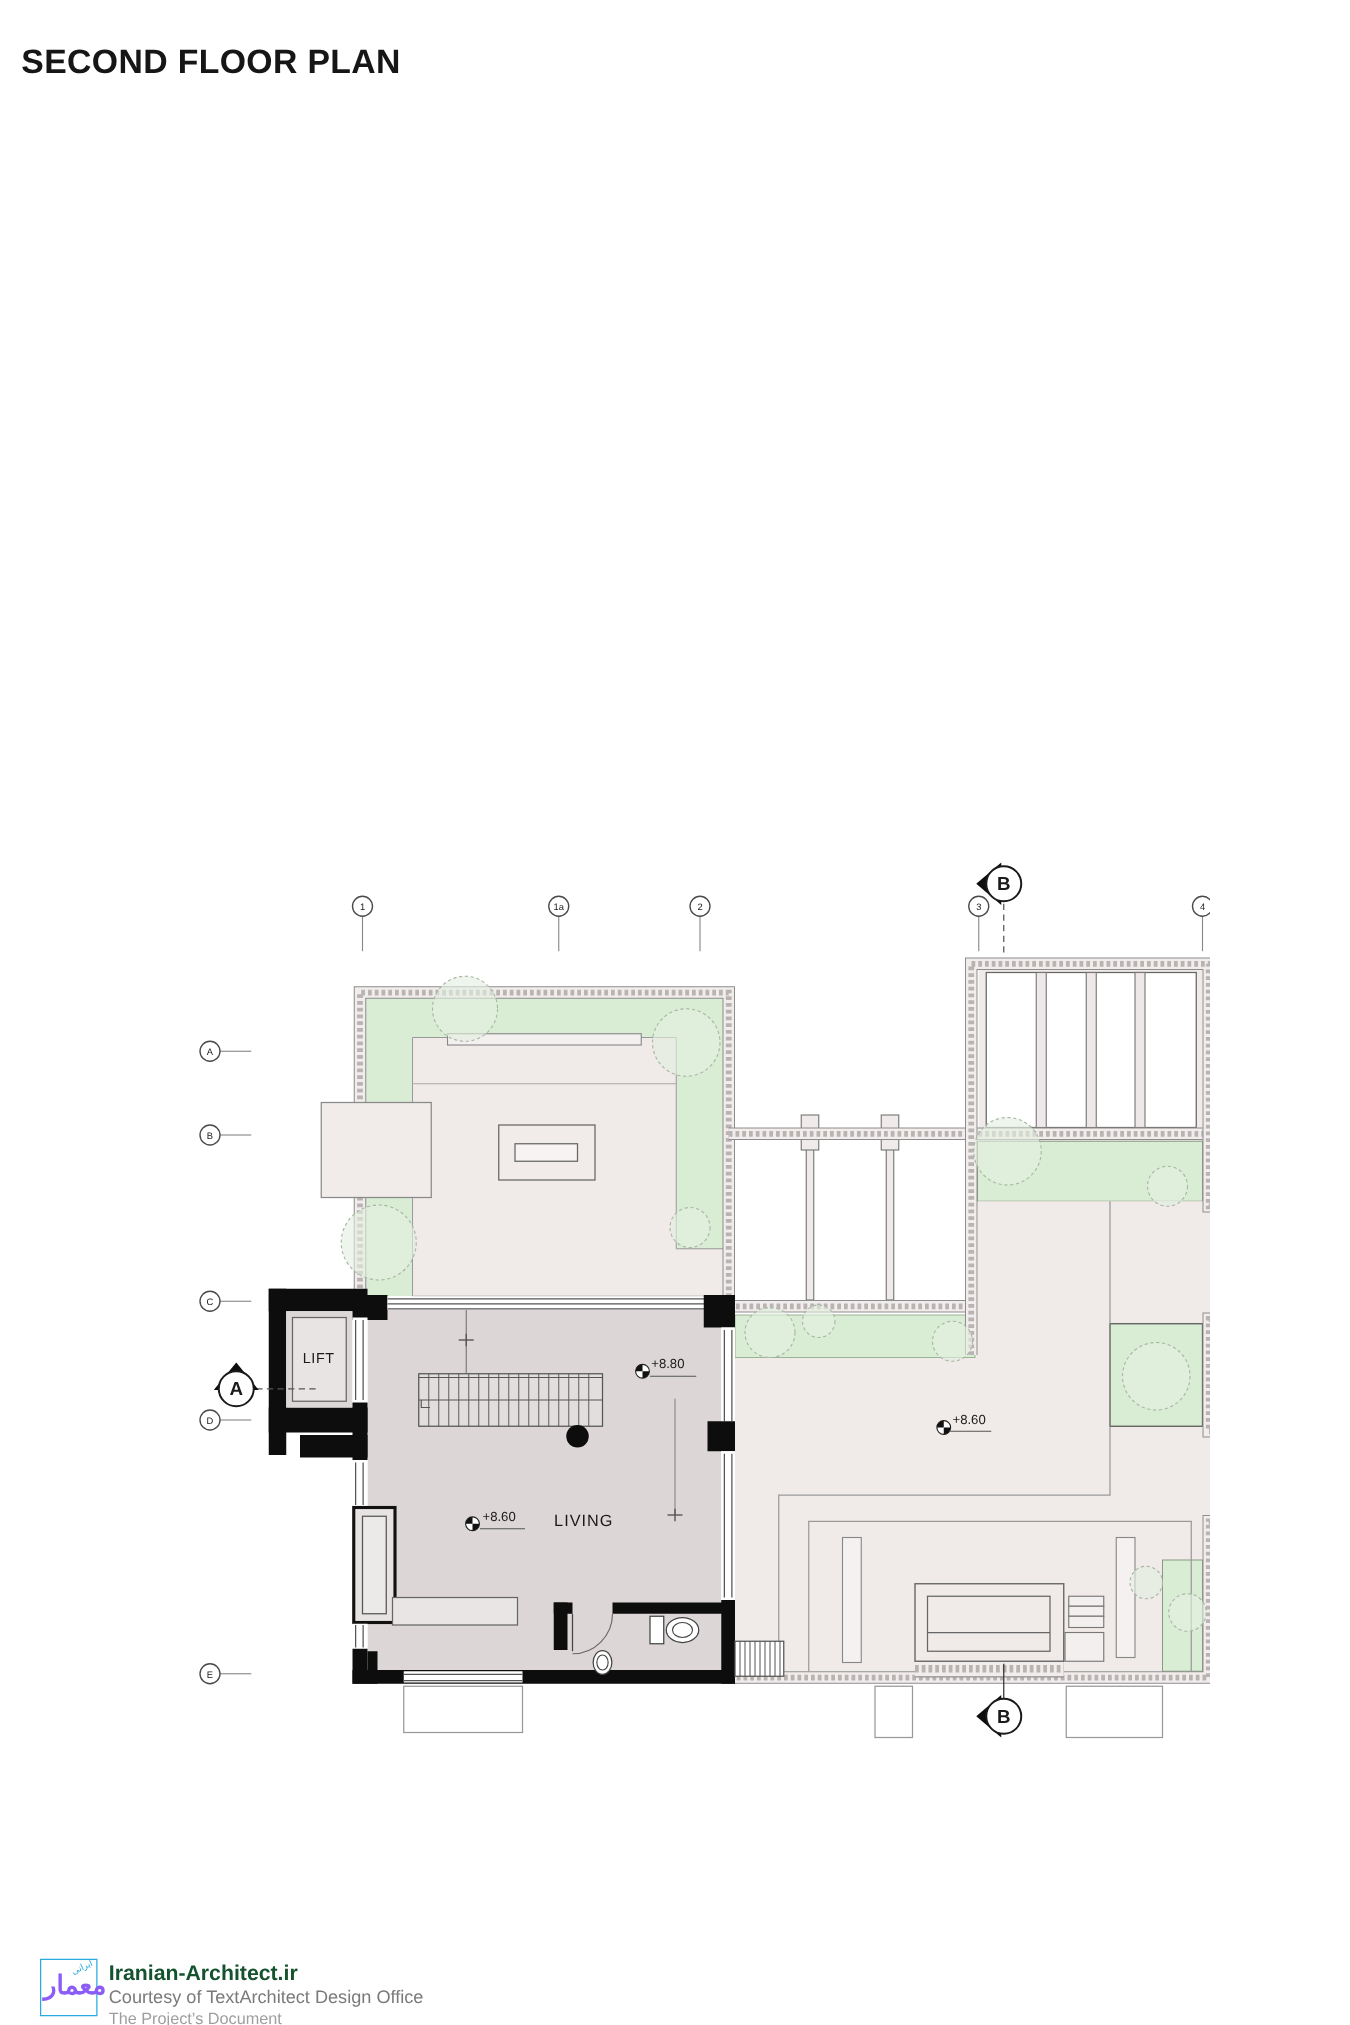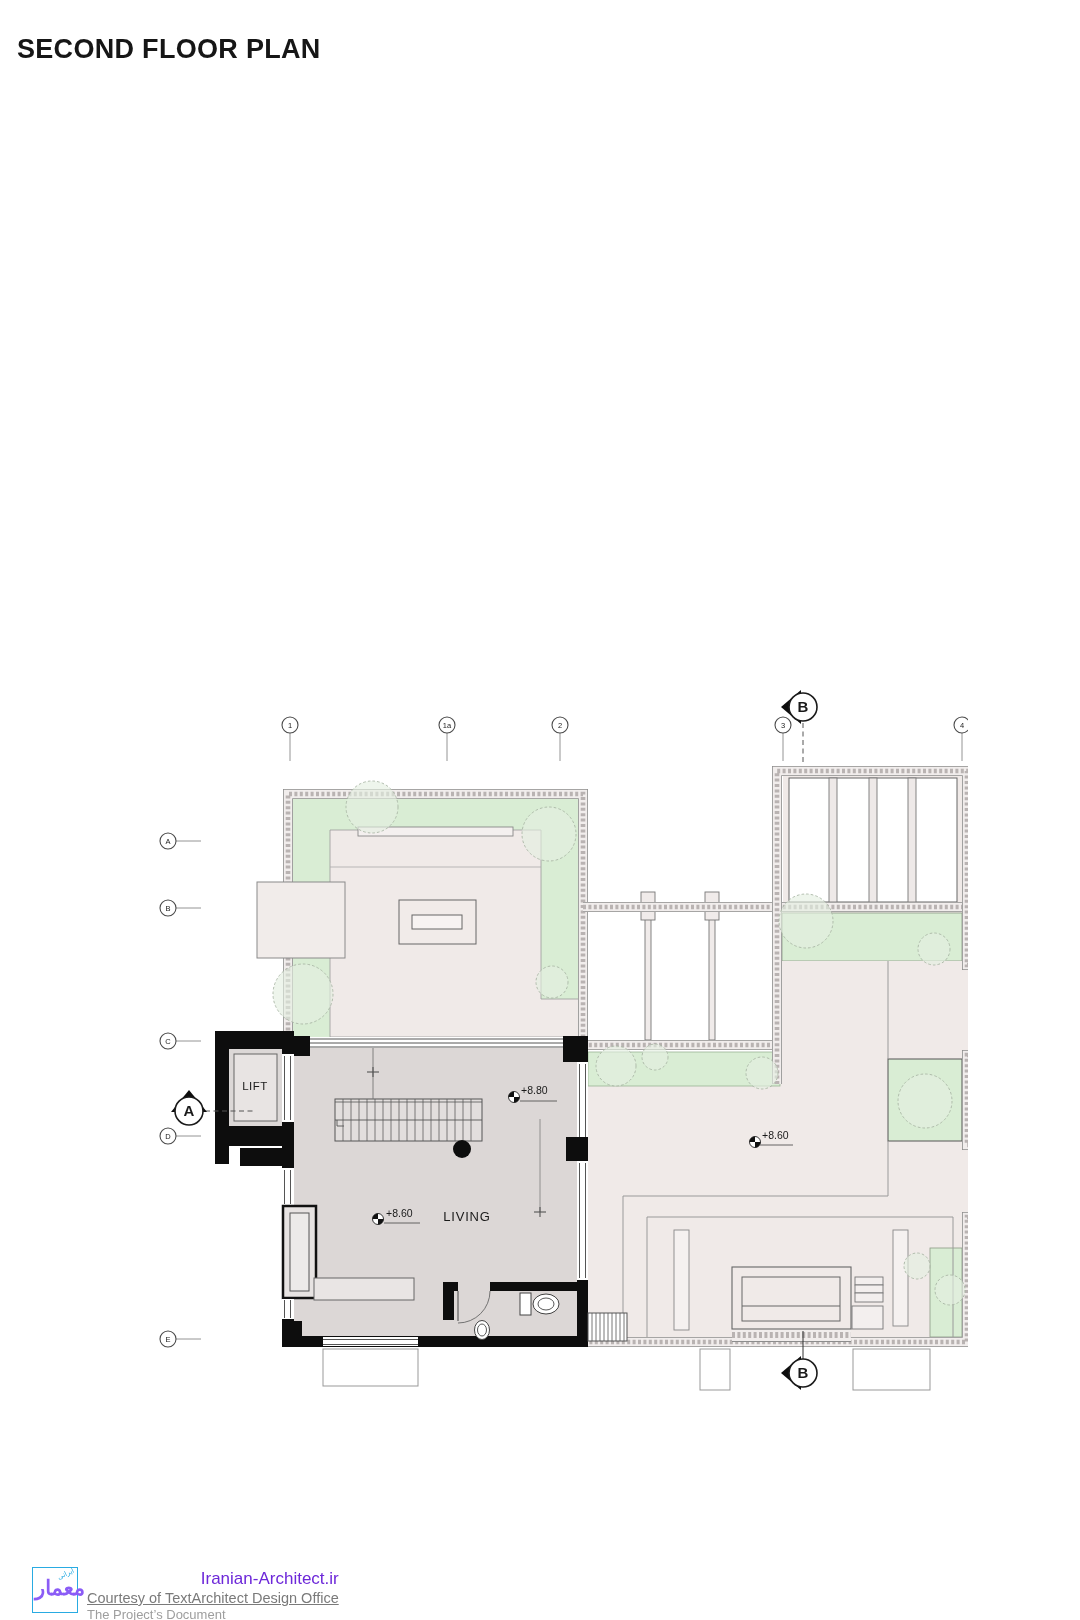--- a/index.html
+++ b/index.html
@@ -21,22 +21,22 @@
   .blk{fill:#0d0d0d;}
   .gridlbl{font-size:7.5px;}
   .seclbl{font-size:15px;font-weight:bold;}
   .lvltxt{font-size:10.5px;}
   .footer{position:absolute;left:32px;top:1543px;display:flex;align-items:flex-start;}
   .logo{width:44px;height:44px;border:1.5px solid #29abe2;position:relative;background:#fff;flex:0 0 auto;}
   .logo .main{position:absolute;left:2px;top:8px;width:40px;text-align:center;color:#8b5cf6;
               font-size:21px;font-weight:bold;}
   .logo .small{position:absolute;right:3px;top:2px;color:#29abe2;font-size:7px;transform:rotate(-25deg);}
   .ftext{margin-left:9px;padding-top:1px;}
-  .site{color:#6d28d9;font-size:17px;font-weight:normal;line-height:21px;text-align:right;}
-  .courtesy{color:#7a7a7a;font-size:14.5px;line-height:18px;text-decoration:underline;}
+  .site{color:#14532d;font-size:17px;font-weight:bold;line-height:21px;}
+  .courtesy{color:#7a7a7a;font-size:14.5px;line-height:18px;}
   .doc{color:#9e9e9e;font-size:13px;line-height:15px;}
 </style>
 </head>
 <body>
 
 <div class="page">
 <h1 class="title">SECOND FLOOR PLAN</h1>
 
 <svg width="1080" height="1620" viewBox="0 0 1080 1620">
   <defs>

